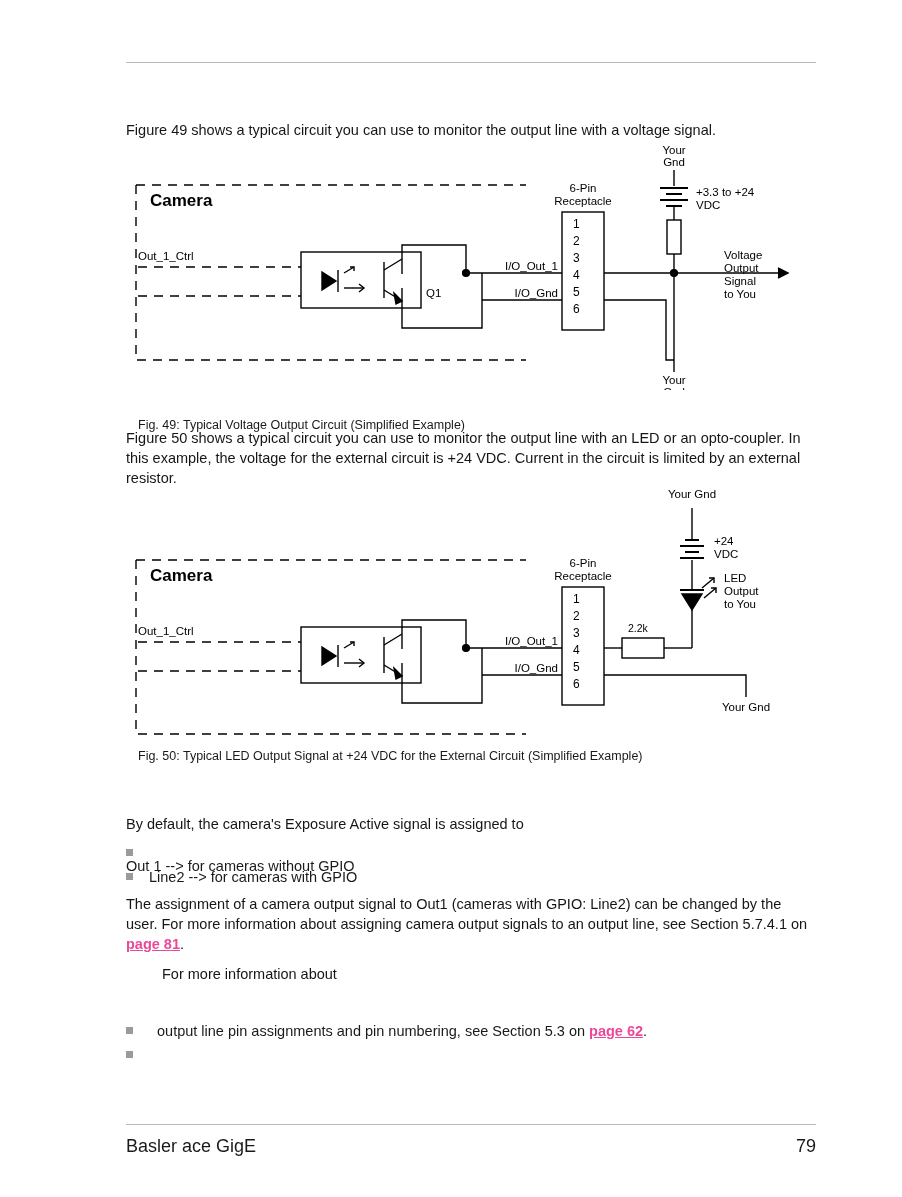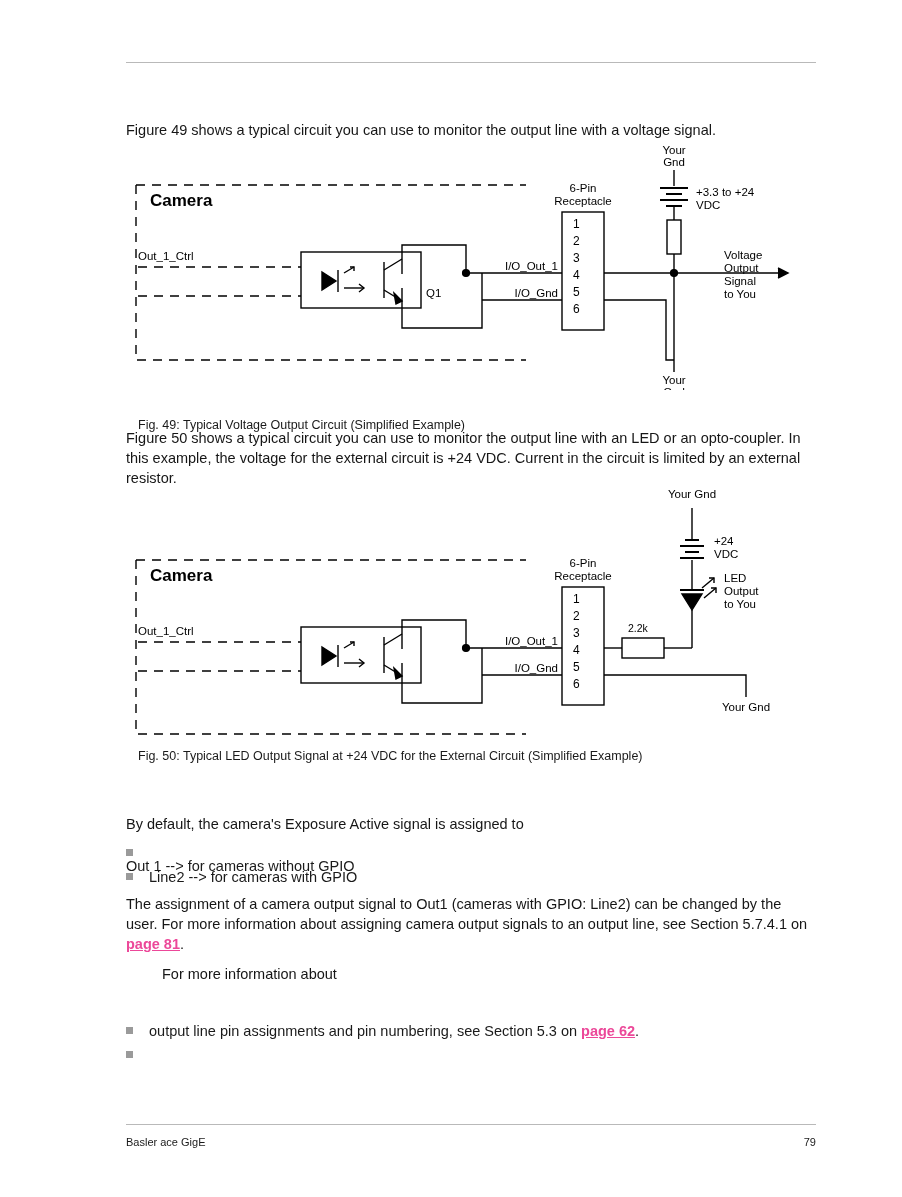--- a/index.html
+++ b/index.html
@@ -51,21 +51,21 @@
     background: #b9b9b9;
   }
   .footer {
     position: absolute;
     left: 126px;
     top: 1136px;
     width: 690px;
     display: flex;
     justify-content: space-between;
     align-items: flex-start;
-    font-size: 11px;
+    font-size: 18px;
   }
   
   .para {
     position: absolute;
     font-size: 14.5px;
     line-height: 20px;
     color: #161616;
   }
   .caption {
     position: absolute;
@@ -288,21 +288,21 @@
     <span class="bullet-mark"></span>
     <span>Line2 --&gt; for cameras with GPIO</span>
   </div>
 
   <div class="para" style="left:126px; top:894px; width:690px;">
     <span>The assignment of a camera output signal to Out1 (cameras with GPIO: Line2) can be changed by the user. For more information about assigning camera output signals to an output line, see Section 5.7.4.1 on </span><a class="link" href="#">page 81</a><span>.</span>
   </div>
 
   <div class="para" style="left:126px; top:964px; width:690px;margin-left:36px;">For more information about</div>
 
-  <div class="bullet-row" style="left:126px; top:1021px; width:690px;">
+  <div class="bullet-row" style="left:126px; top:1021px; width:690px;gap:8px;">
     <span class="bullet-mark"></span>
     <span><span>output line pin assignments and pin numbering, see Section 5.3 on </span><a class="link" href="#">page 62</a><span>.</span></span>
   </div>
   <div class="bullet-row" style="left:126px; top:1045px; width:690px;">
     <span class="bullet-mark"></span>
   </div>
 
   <div class="footer-rule"></div>
   <div class="footer">
     <span>Basler ace GigE</span>

